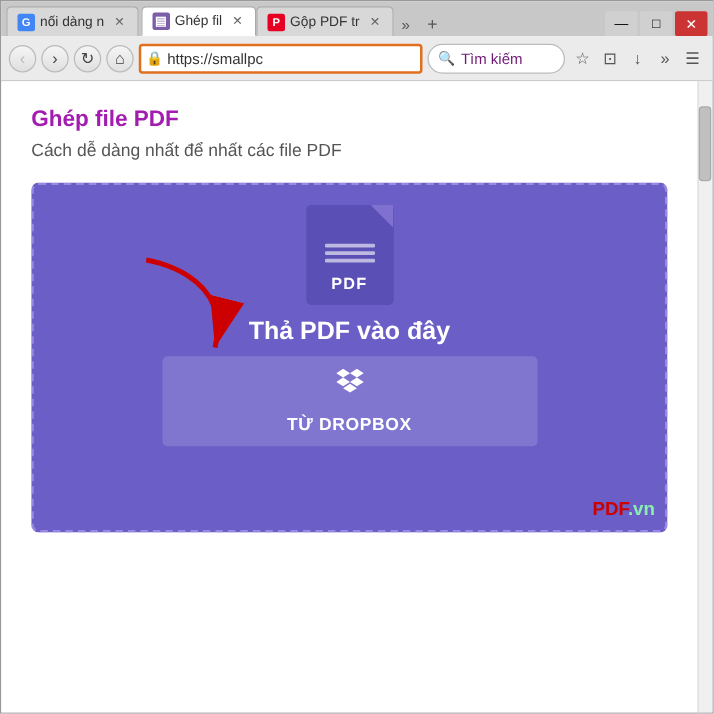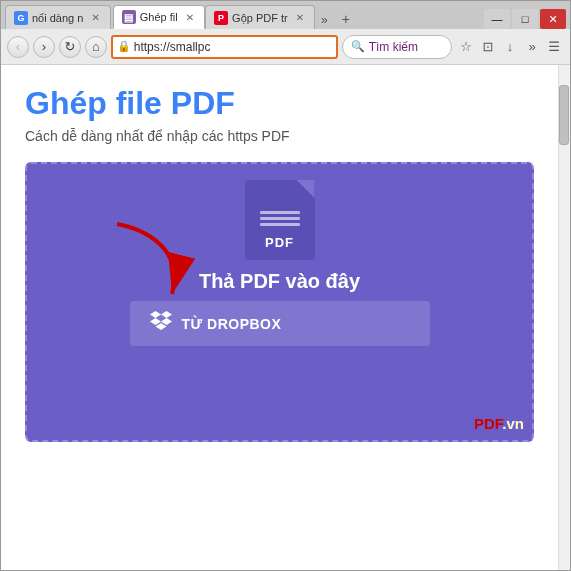--- a/index.html
+++ b/index.html
@@ -201,23 +201,23 @@
       border: 1px solid #aaa;
       border-radius: 3px;
       height: 60px;
       position: absolute;
       top: 20px;
       left: 0;
     }
 
     
     .page-title {
-      font-size: 32px;
+      font-size: 18px;
       font-weight: bold;
-      color: #3b82f6;
+      color: #a21caf;
       margin-bottom: 6px;
     }
 
     .page-subtitle {
       font-size: 14px;
       color: #555;
       margin-bottom: 18px;
     }
 
     
@@ -307,52 +307,53 @@
       display: flex;
       flex-direction: column;
       gap: 10px;
       width: 100%;
       max-width: 300px;
     }
 
     .cloud-btn {
       display: flex;
       align-items: center;
-      justify-content: flex-start;
+      justify-content: flex-end;
       background: rgba(255,255,255,0.15);
       border: none;
       border-radius: 4px;
       padding: 10px 20px;
       color: #fff;
       font-size: 14px;
       font-weight: bold;
       cursor: pointer;
       gap: 10px;
       letter-spacing: 0.5px;
+      flex-direction: column;
     }
 
     .cloud-icon {
       font-size: 20px;
     }
 
     
     .watermark {
       position: absolute;
       bottom: 8px;
       right: 8px;
       font-size: 15px;
       font-weight: bold;
     }
 
     .watermark-pdf {
       color: #cc0000;
     }
 
     .watermark-vn {
-      color: #fef9c3;
+      color: #86efac;
     }
 
     
     .window-controls {
       margin-left: auto;
       display: flex;
       gap: 2px;
     }
 
     .win-btn {
@@ -447,21 +448,21 @@
       <div class="addr-action-btn">↓</div>
       <div class="addr-action-btn">»</div>
       <div class="addr-action-btn">☰</div>
     </div>
   </div>
 
   <div class="browser-content">
     <div class="page-content">
 
       <h1 class="page-title">Ghép file PDF</h1>
-      <p class="page-subtitle">Cách dễ dàng nhất để nhập các https PDF</p>
+      <p class="page-subtitle">Cách dễ dàng nhất để nhất các file PDF</p>
 
       <div class="drop-zone">
 
         <div class="red-arrow">
           <svg width="90" height="100" viewBox="0 0 90 100">
             <defs>
               <marker id="arrowhead" markerWidth="10" markerHeight="7" refX="10" refY="3.5" orient="auto">
                 <polygon points="0 0, 10 3.5, 0 7" fill="#cc0000"></polygon>
               </marker>
             </defs>

